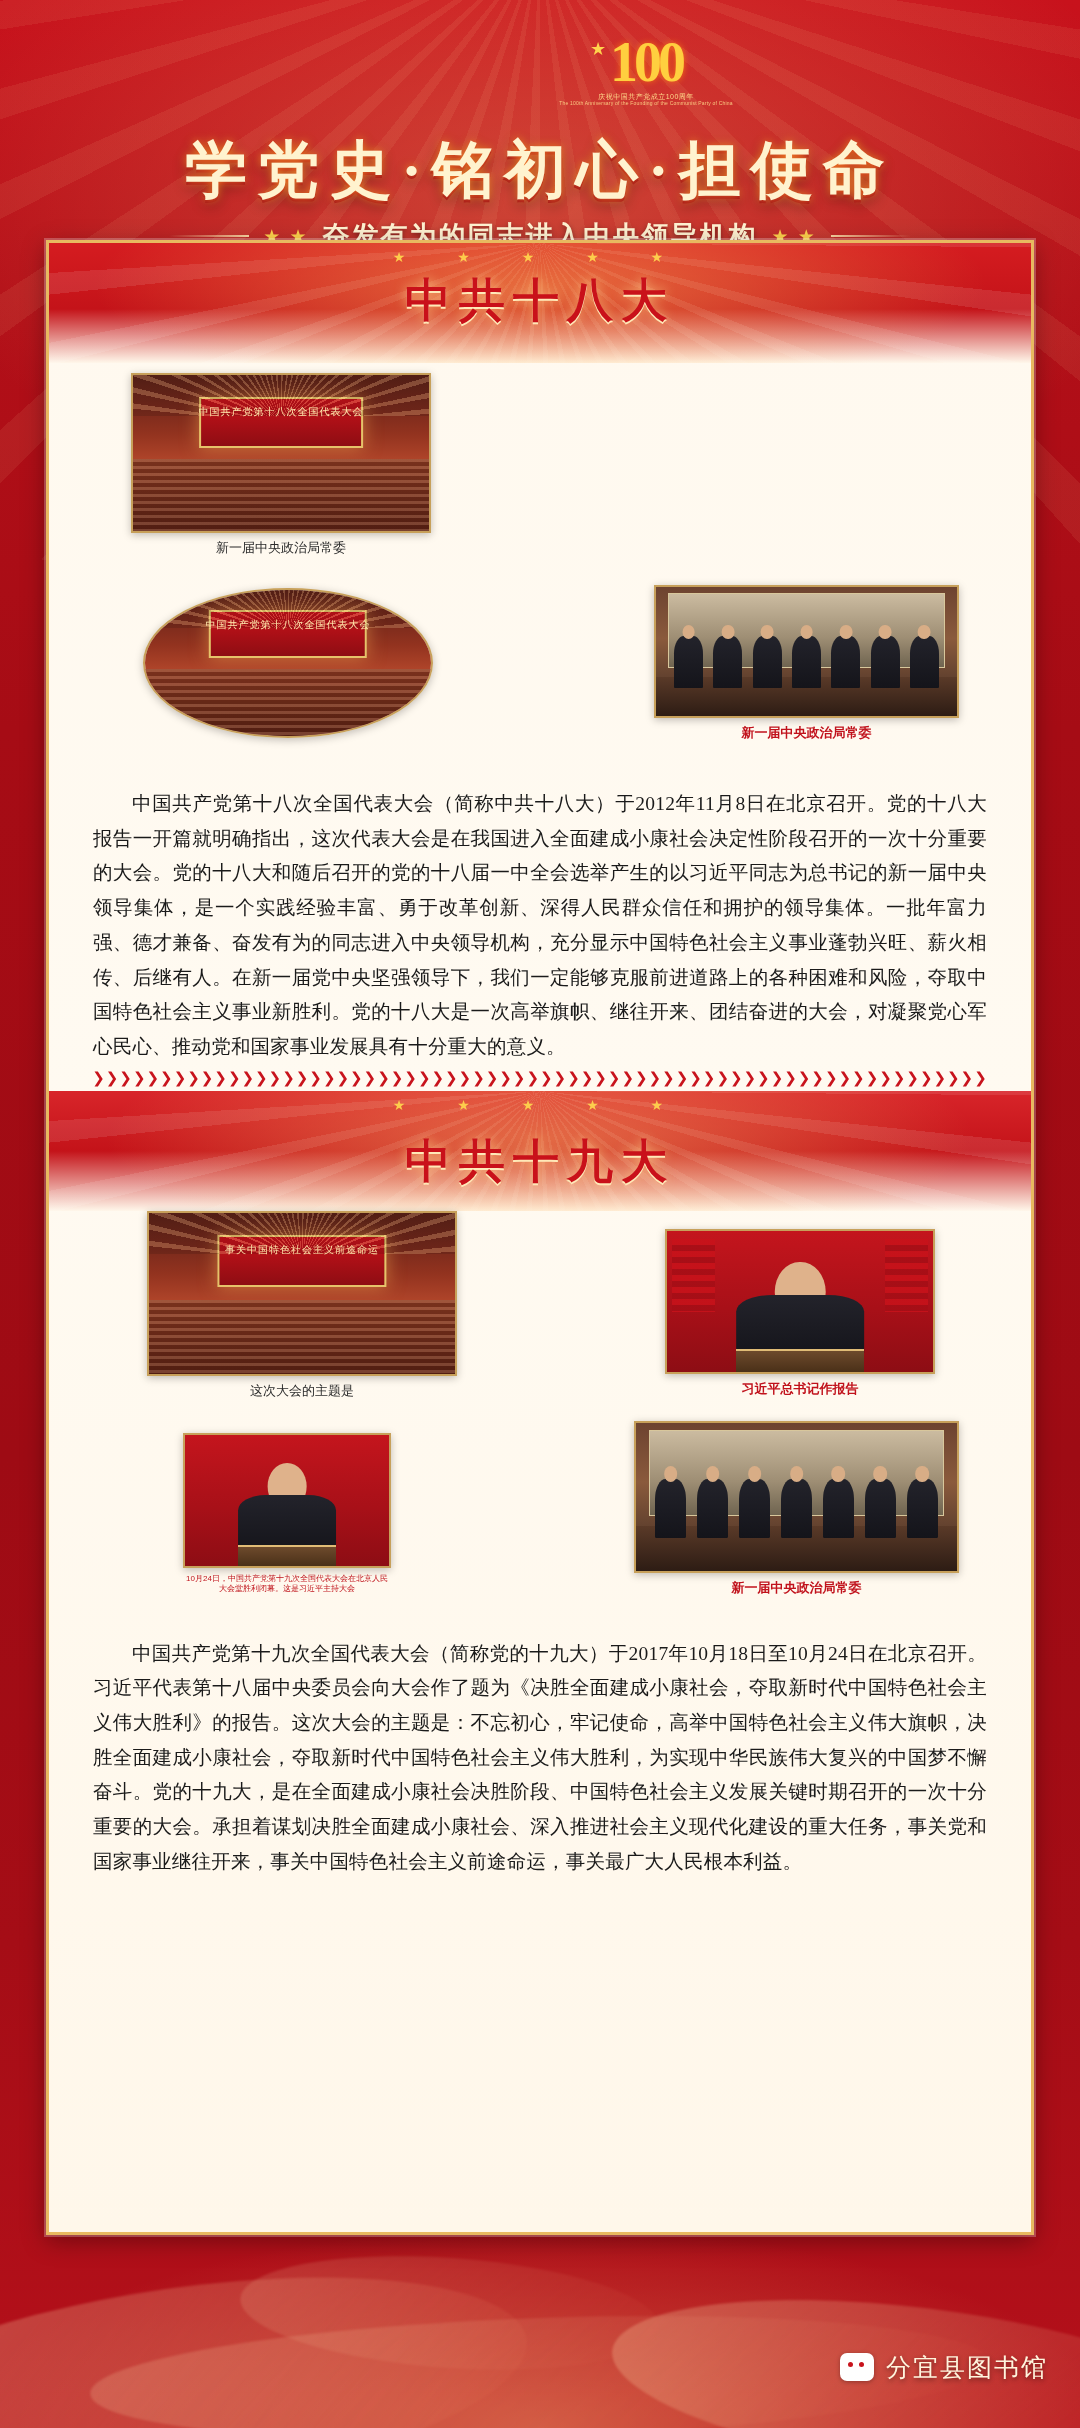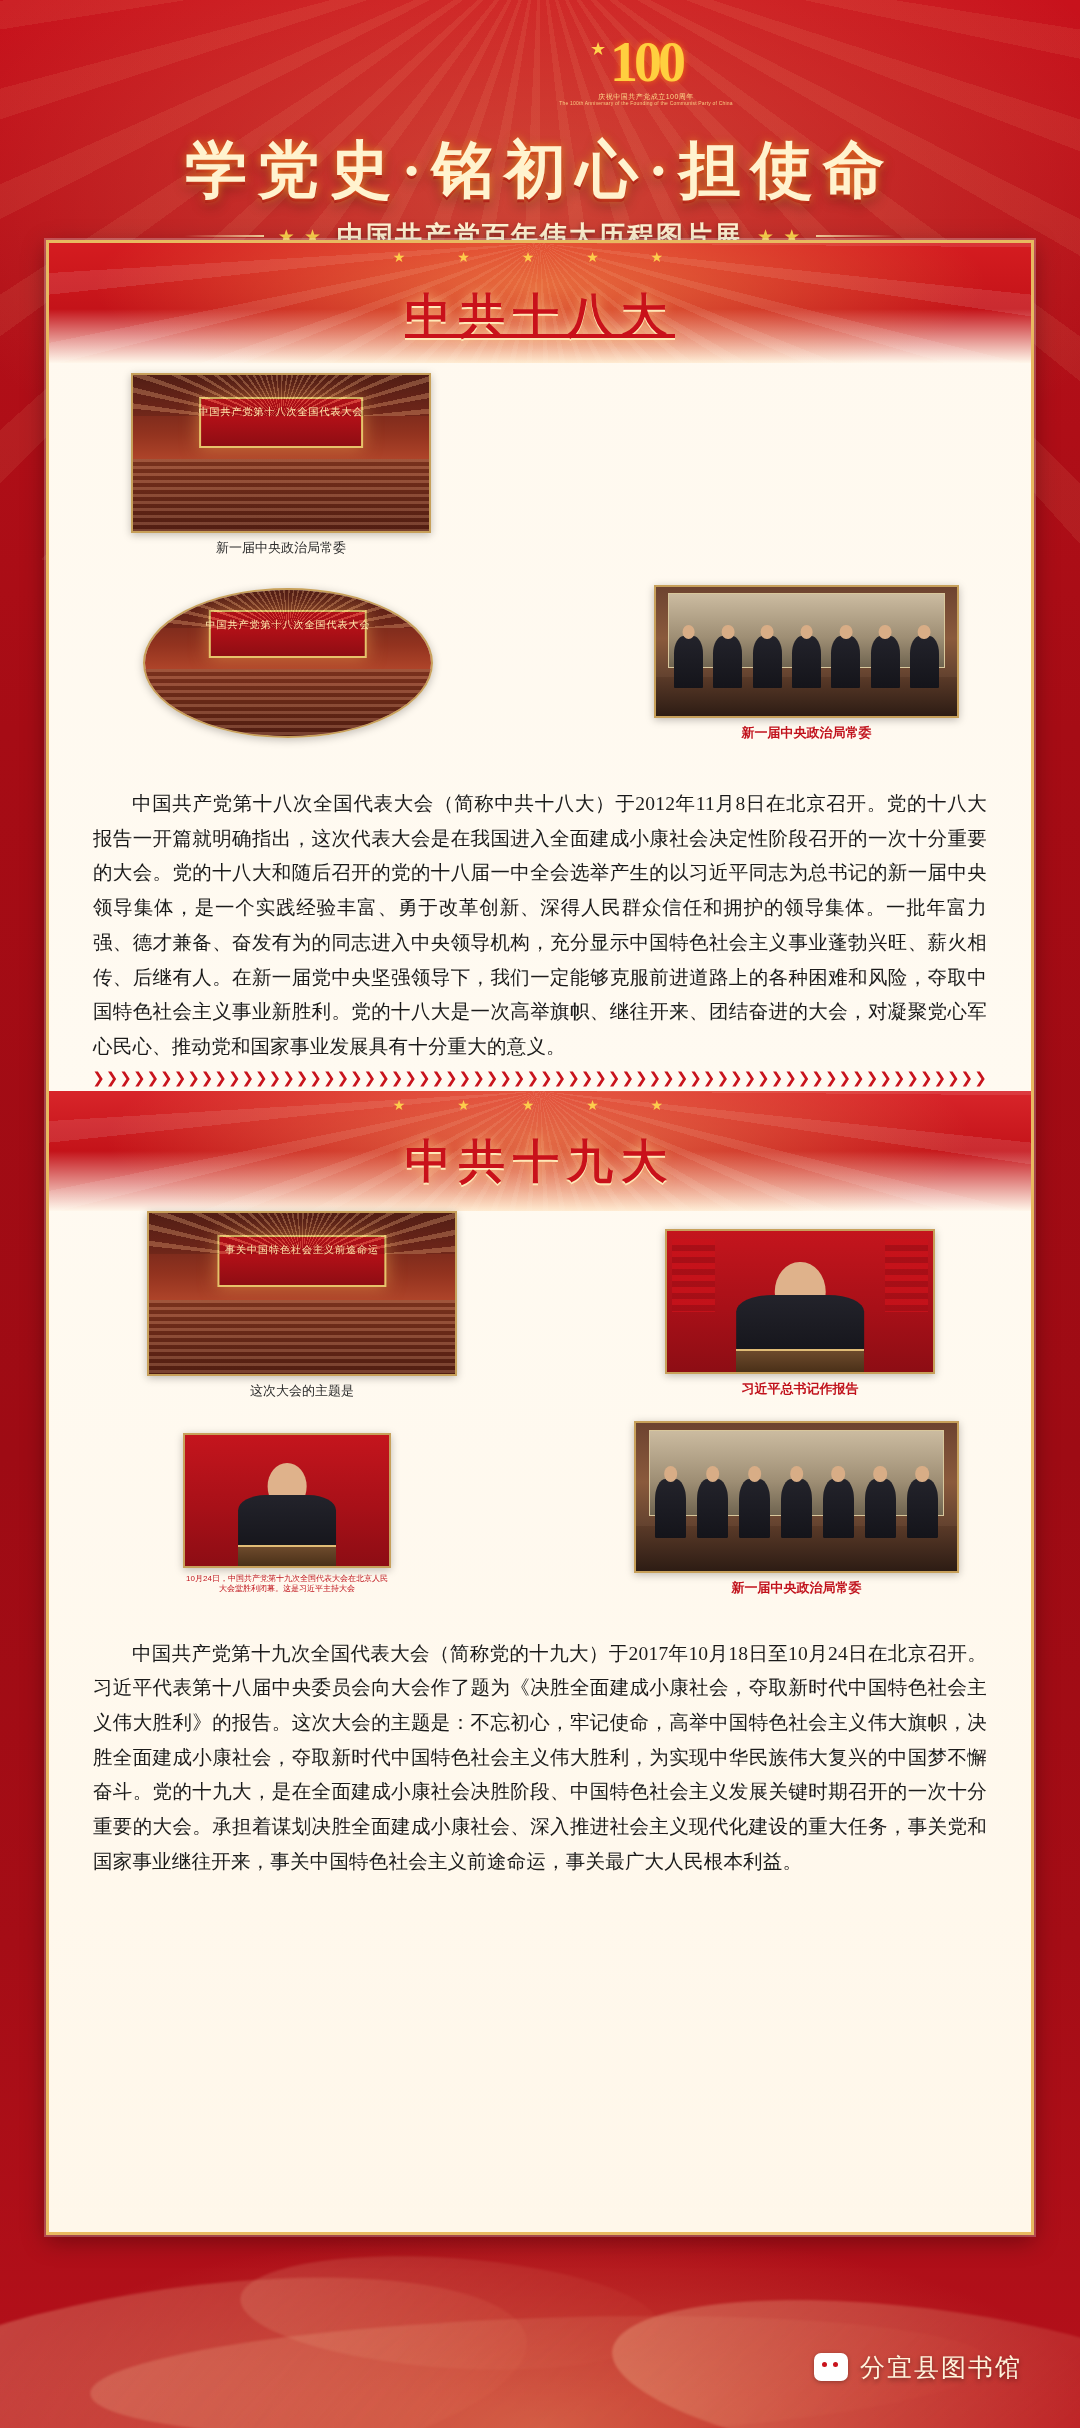--- a/index.html
+++ b/index.html
@@ -117,21 +117,21 @@
     position:absolute; top:6px; left:0; right:0; text-align:center;
     color:#ffd34d; font-size:14px; letter-spacing:24px; opacity:.95;
   }
   .sec-head h2 {
     position:absolute; left:0; right:0; top:30px; margin:0; text-align:center;
     font-family:"Liberation Serif", serif;
     font-size:46px; font-weight:bold; letter-spacing:8px;
     color:#c9111a;
     text-shadow:0 2px 0 #ffe9b8, 0 0 12px rgba(255,210,140,.8);
   }
-  .sec-head.s1 h2 { top:42px;text-decoration:underline; }
+  .sec-head.s1 h2 { top:27px; }
   .sec-head.s2 h2 { top:40px; }
 
   
   .photos { position:relative; }
   .ph { position:absolute; }
   .ph .frame {
     border:2px solid #c7a05a;
     box-shadow:0 2px 8px rgba(0,0,0,.25);
     overflow:hidden; position:relative;
   }
@@ -251,21 +251,21 @@
   .divider {
     position:relative; height:26px; margin:0 -24px;
     overflow:hidden; color:#c8131c;
     font-size:15px; letter-spacing:1px; white-space:nowrap;
     display:flex; align-items:center; justify-content:center;
   }
 
   
   .footer {
     position:absolute; left:0; right:0; bottom:26px; height:70px;
-    display:flex; align-items:center; justify-content:flex-end; padding-right:58px; gap:12px;
+    display:flex; align-items:center; justify-content:flex-end; padding-right:32px; gap:12px;
   }
   .footer .wechat {
     width:34px; height:28px; border-radius:7px; background:#fff;
     position:relative; box-shadow:0 1px 4px rgba(0,0,0,.3);
   }
   .footer .wechat:before, .footer .wechat:after {
     content:""; position:absolute; border-radius:50%; background:#c8131c;
   }
   .footer .wechat:before { width:5px; height:5px; left:8px; top:9px; }
   .footer .wechat:after { width:5px; height:5px; left:19px; top:9px; }
@@ -293,21 +293,21 @@
   <div class="hundred">100</div>
   <div class="sub1">庆祝中国共产党成立100周年</div>
   <div class="sub2">The 100th Anniversary of the Founding of the Communist Party of China</div>
 </div>
 
 <div class="title">学党史·铭初心·担使命</div>
 
 <div class="subtitle-row">
   <span class="line"></span>
   <span class="stars">★ ★</span>
-  <span class="sub-text">中国共产党百年伟大历程图片展</span>
+  <span class="sub-text">奋发有为的同志进入中央领导机构</span>
   <span class="stars">★ ★</span>
   <span class="line right"></span>
 </div>
 
 <div class="panel">
   <div class="panel-inner">
 
     <div class="sec-head s1">
       <div class="band"></div>
       <div class="stars-row">★ ★ ★ ★ ★</div>

